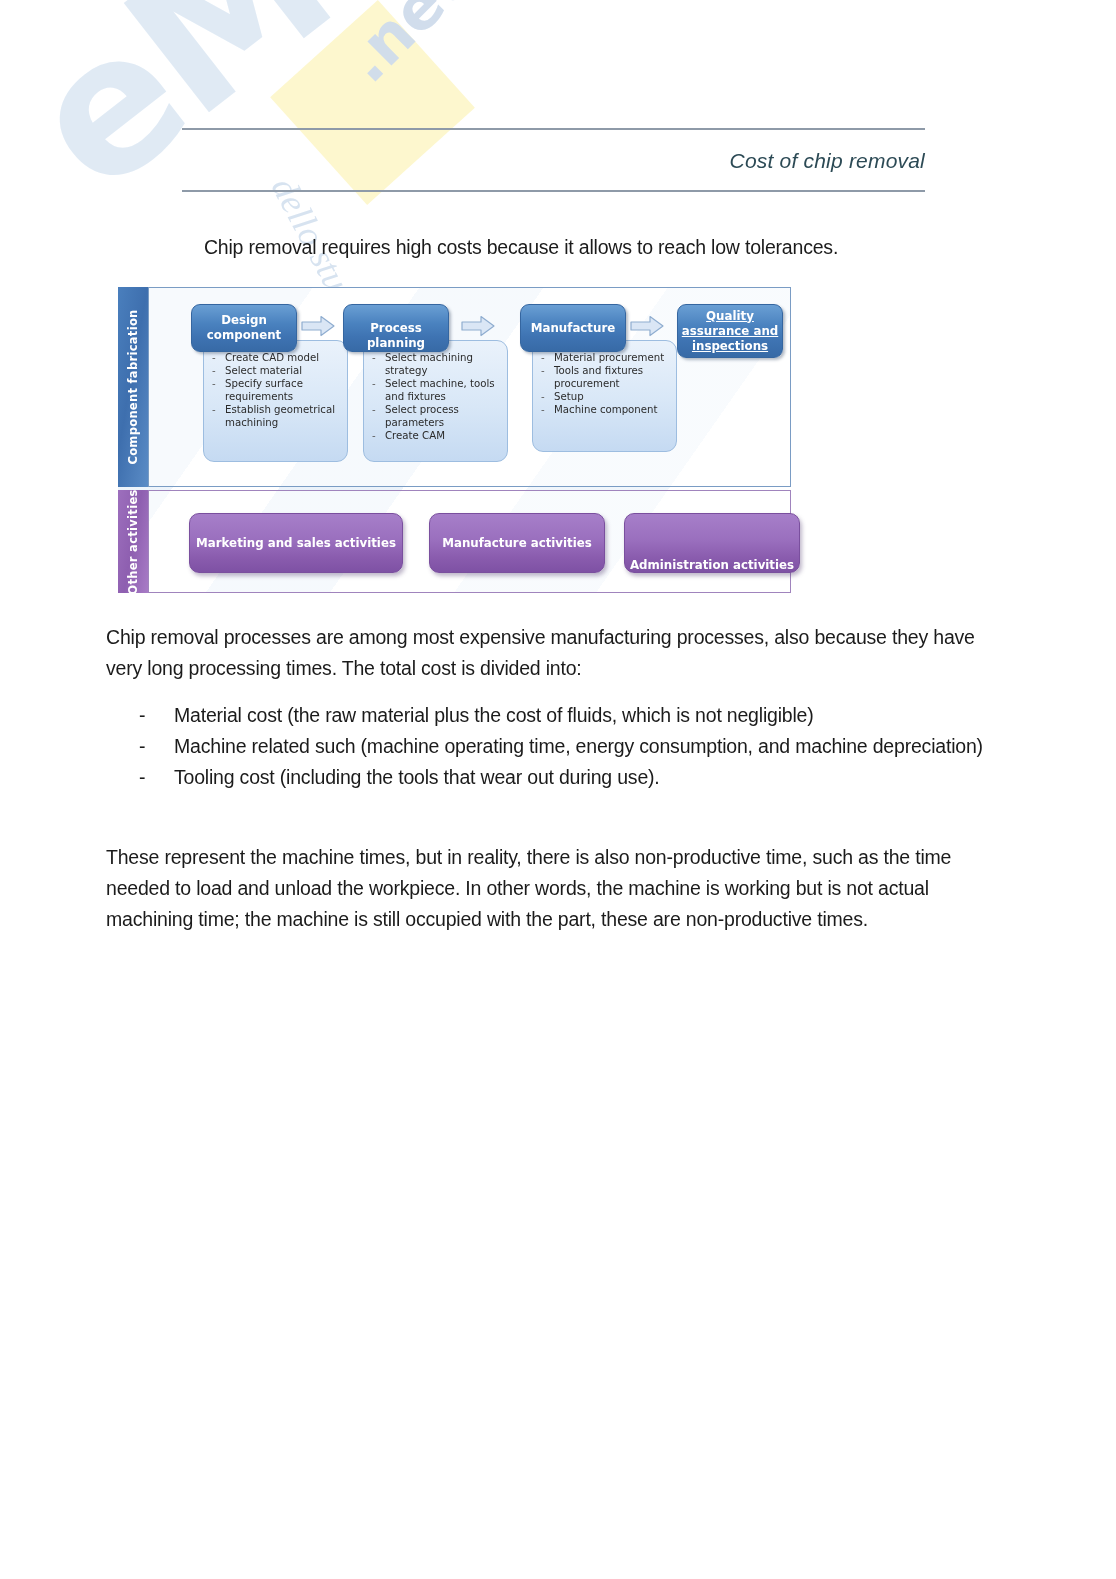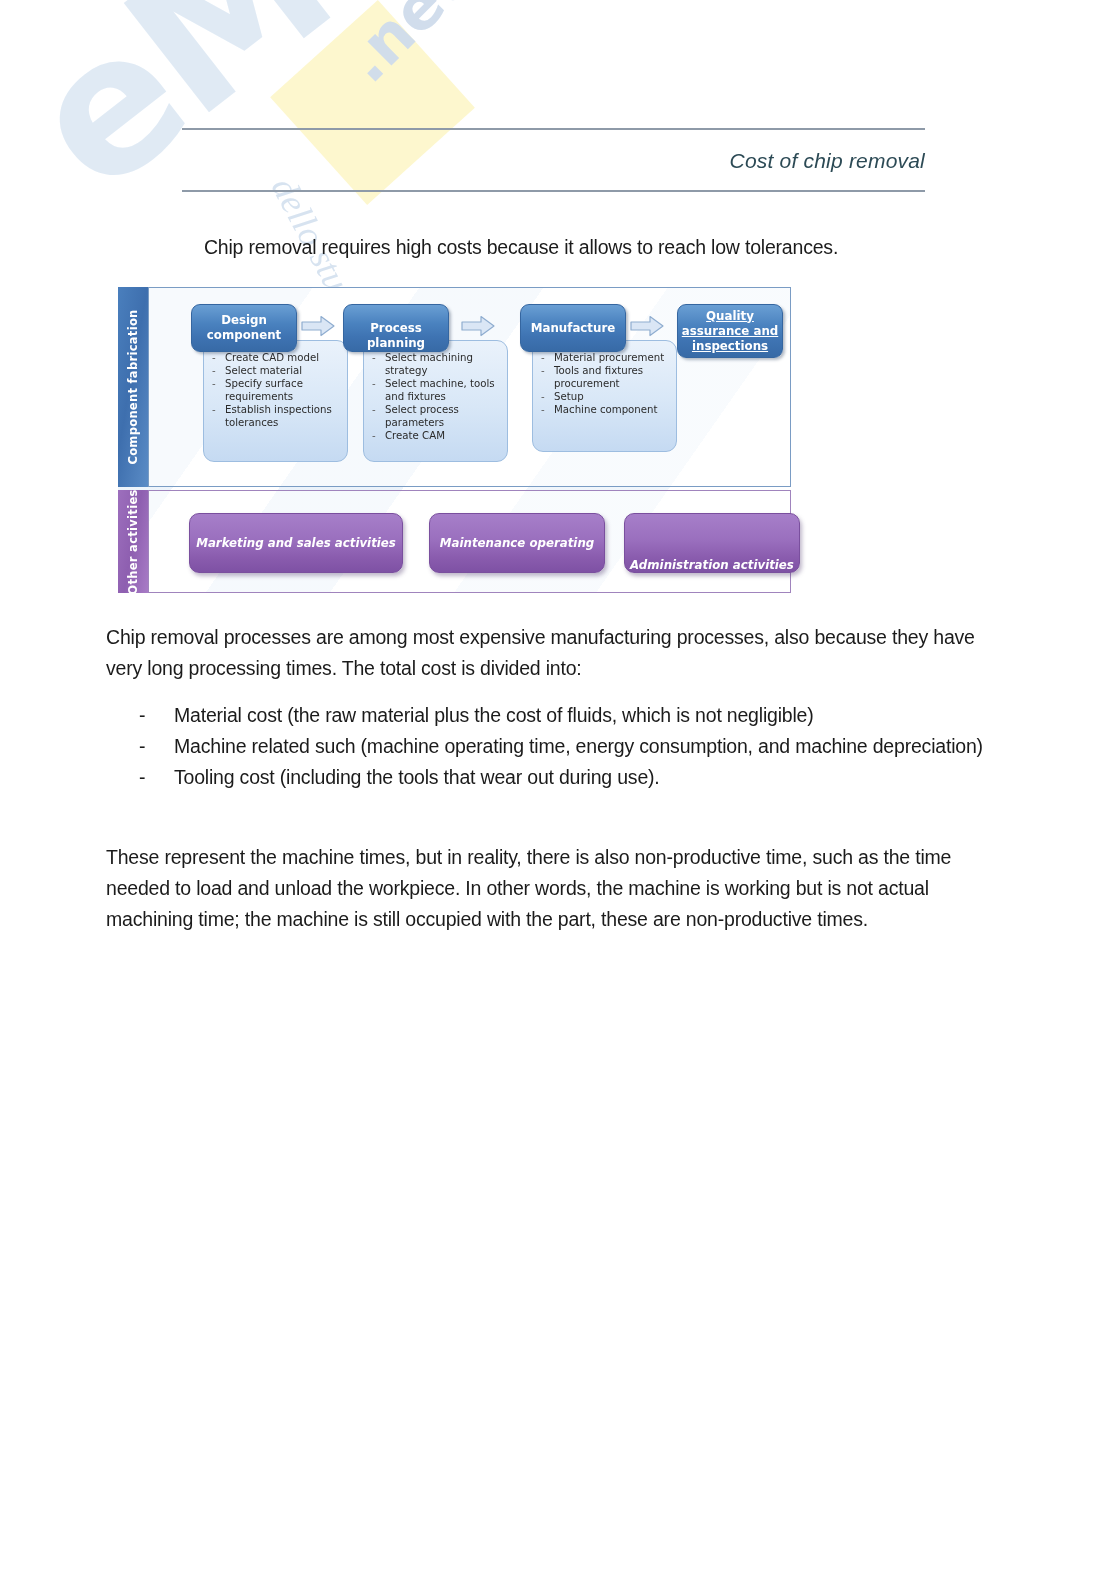--- a/index.html
+++ b/index.html
@@ -293,21 +293,20 @@
     box-shadow: 2px 3px 4px rgba(70,45,100,.35);
     color: #ffffff;
     font-size: 11.8px;
     font-weight: 700;
     font-family: "DejaVu Sans", sans-serif;
     display: flex;
     align-items: center;
     justify-content: center;
     text-align: center;
     z-index: 3;
-    font-style: italic;
   }
 </style>
 </head>
 <body>
 
 <div id="watermark-layer">
   <div class="wm-blue">eMULA</div>
   <div class="wm-diamond"></div>
   <div class="wm-net">.net</div>
   <div class="wm-student">dello studente</div>
@@ -330,21 +329,21 @@
       <div class="side-label" id="side-top">
         <span>Component  fabrication</span>
       </div>
       <div class="row-panel" id="panel-top">
 
         <div class="detail" style="left:54px; top:52px; width:145px; height:122px;">
           <ul>
             <li>Create CAD model</li>
             <li>Select material</li>
             <li>Specify surface requirements</li>
-            <li>Establish inspections tolerances</li>
+            <li>Establish geometrical machining</li>
           </ul>
         </div>
         <div class="stage" style="left:42px; top:16px; width:104px; height:46px;">
           <span>Design component</span>
         </div>
 
         <div class="arrow" style="left:152px; top:27px;">
           <svg viewBox="0 0 34 22" width="34" height="22">
             <path d="M1 7 L20 7 L20 1.5 L33 11 L20 20.5 L20 15 L1 15 Z" fill="#dae6f5" stroke="#8fadd0" stroke-width="1.2" stroke-linejoin="round"></path>
           </svg>
@@ -397,21 +396,21 @@
       <div class="side-label" id="side-bottom">
         <span>Other activities</span>
       </div>
       <div class="row-panel" id="panel-bottom">
 
         <div class="other-act" style="left:40px; width:212px;">
           <span>Marketing and sales activities</span>
         </div>
 
         <div class="other-act" style="left:280px; width:174px;">
-          <span>Maintenance operating</span>
+          <span>Manufacture activities</span>
         </div>
 
         <div class="other-act" style="left:475px; width:174px;align-items:flex-end;">
           <span>Administration activities</span>
         </div>
 
       </div>
     </div>
   </div>
 

